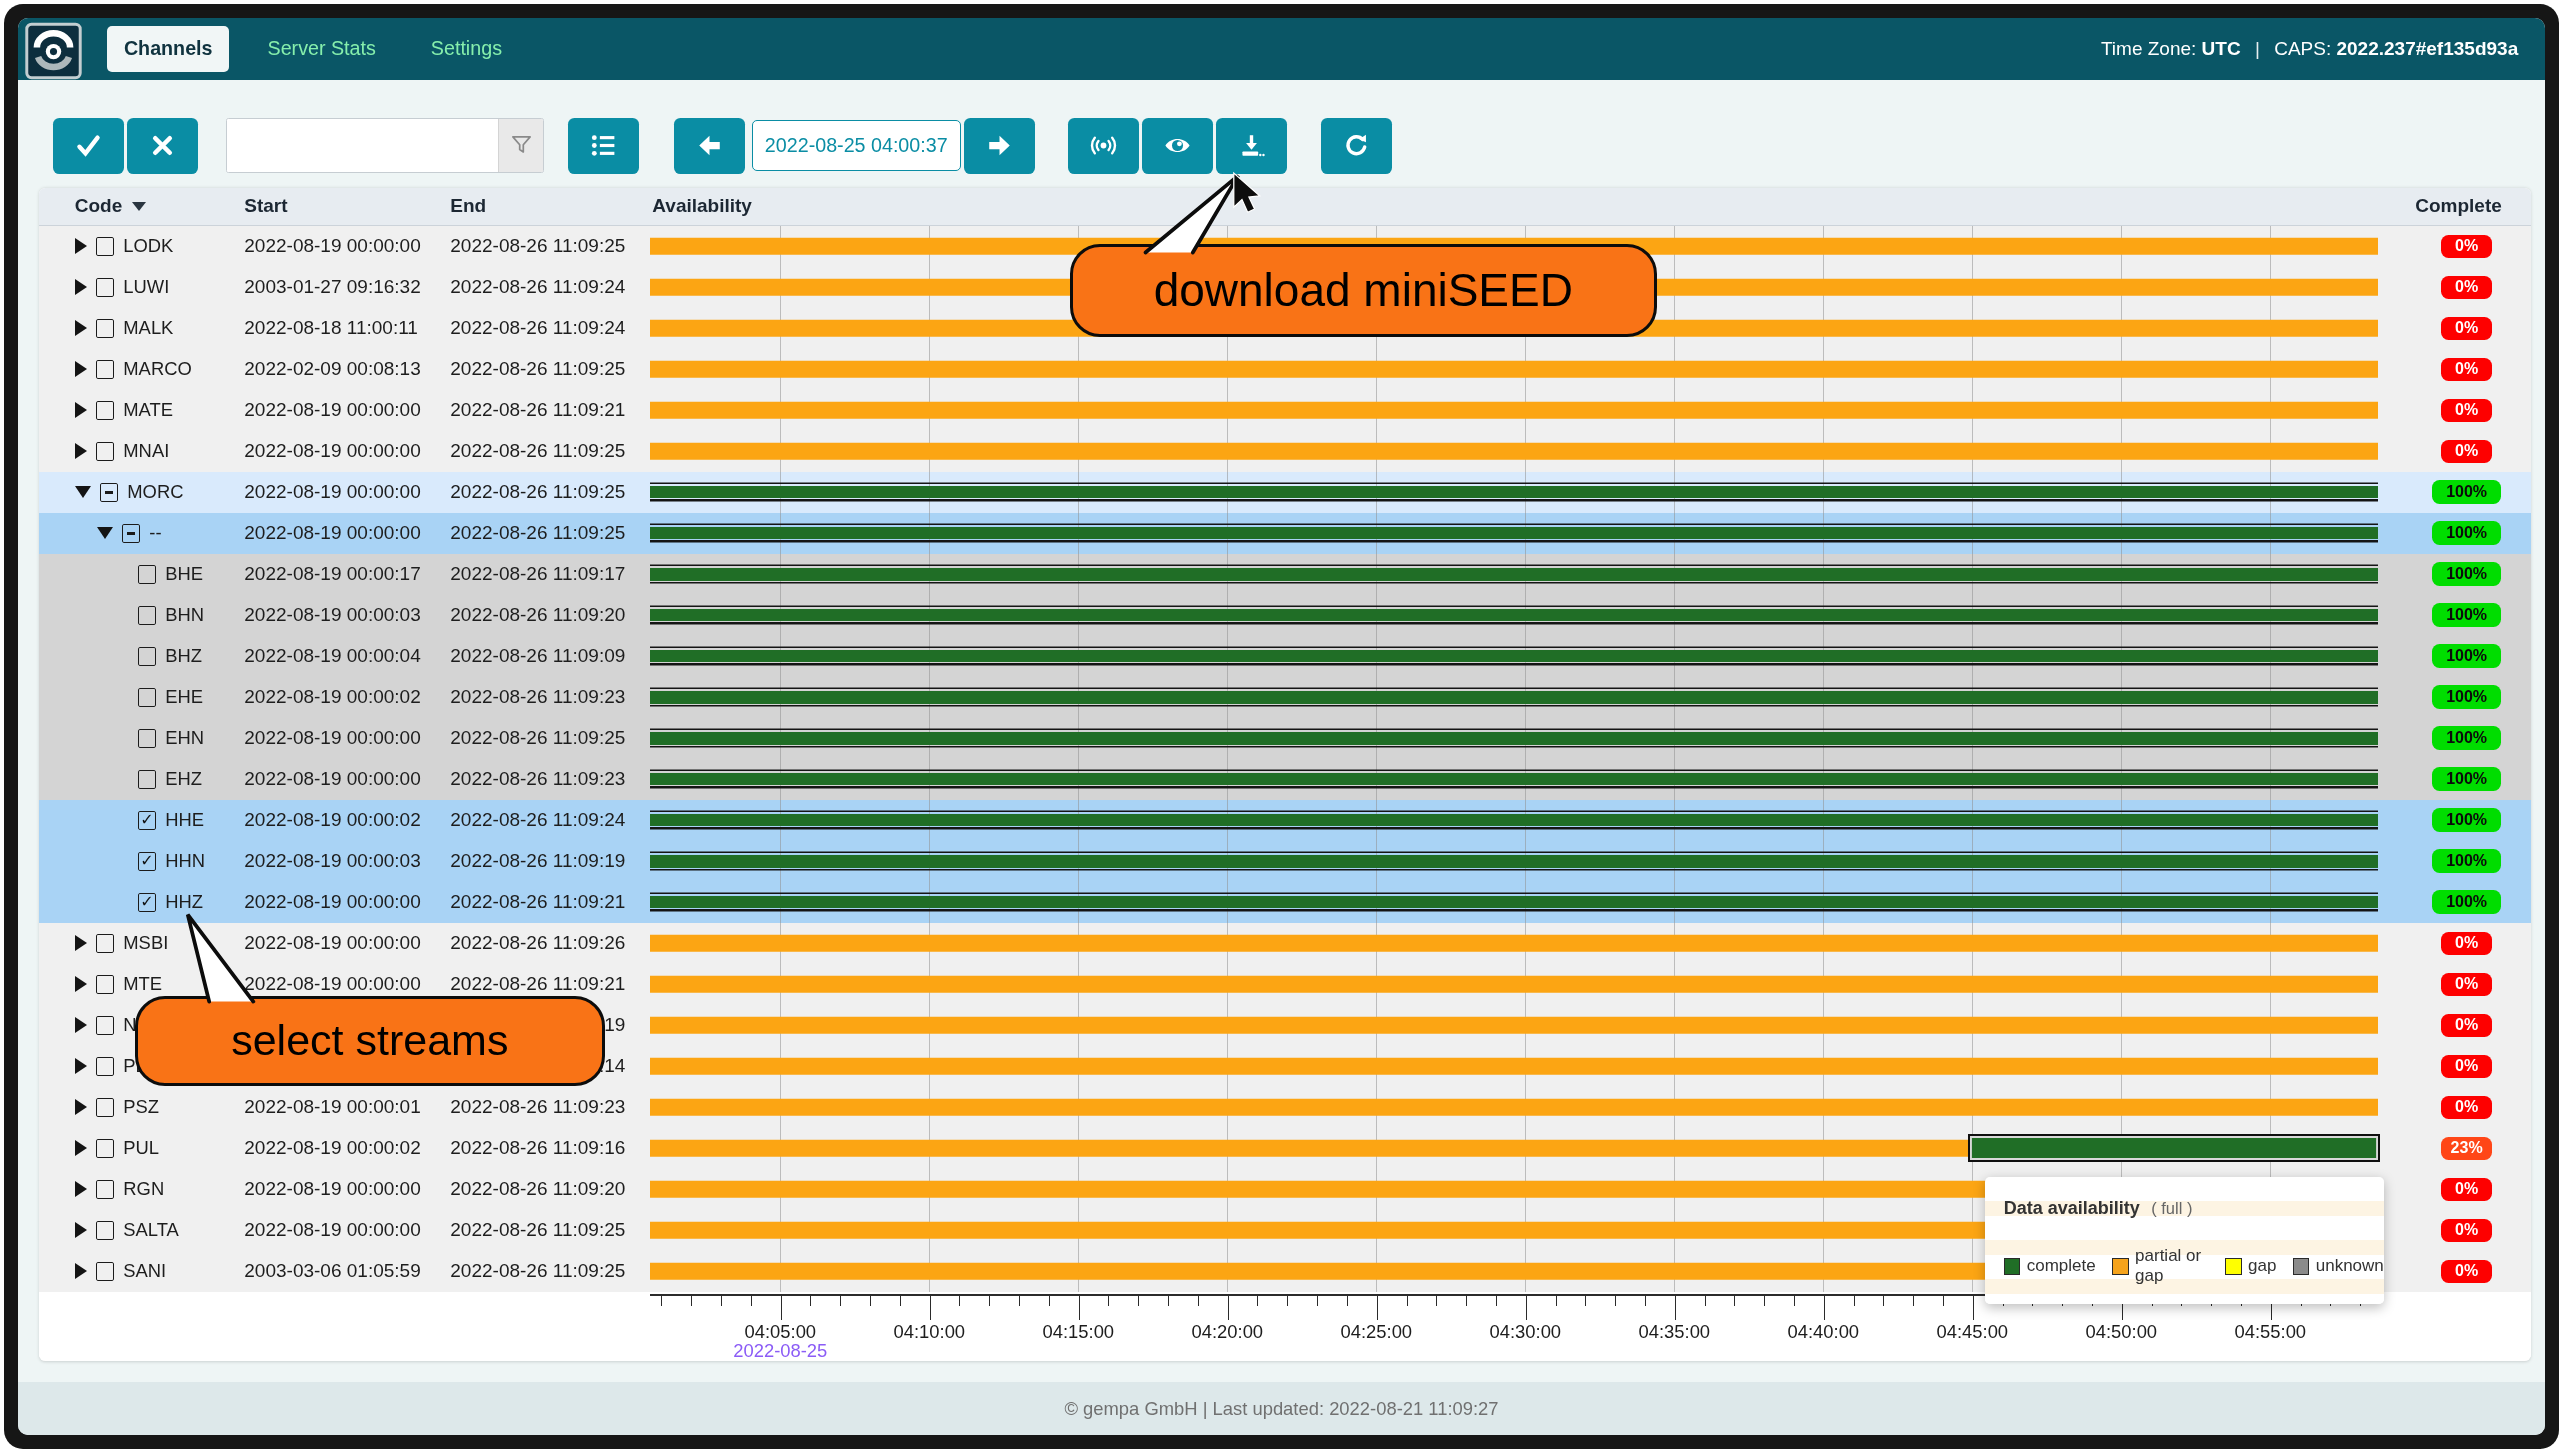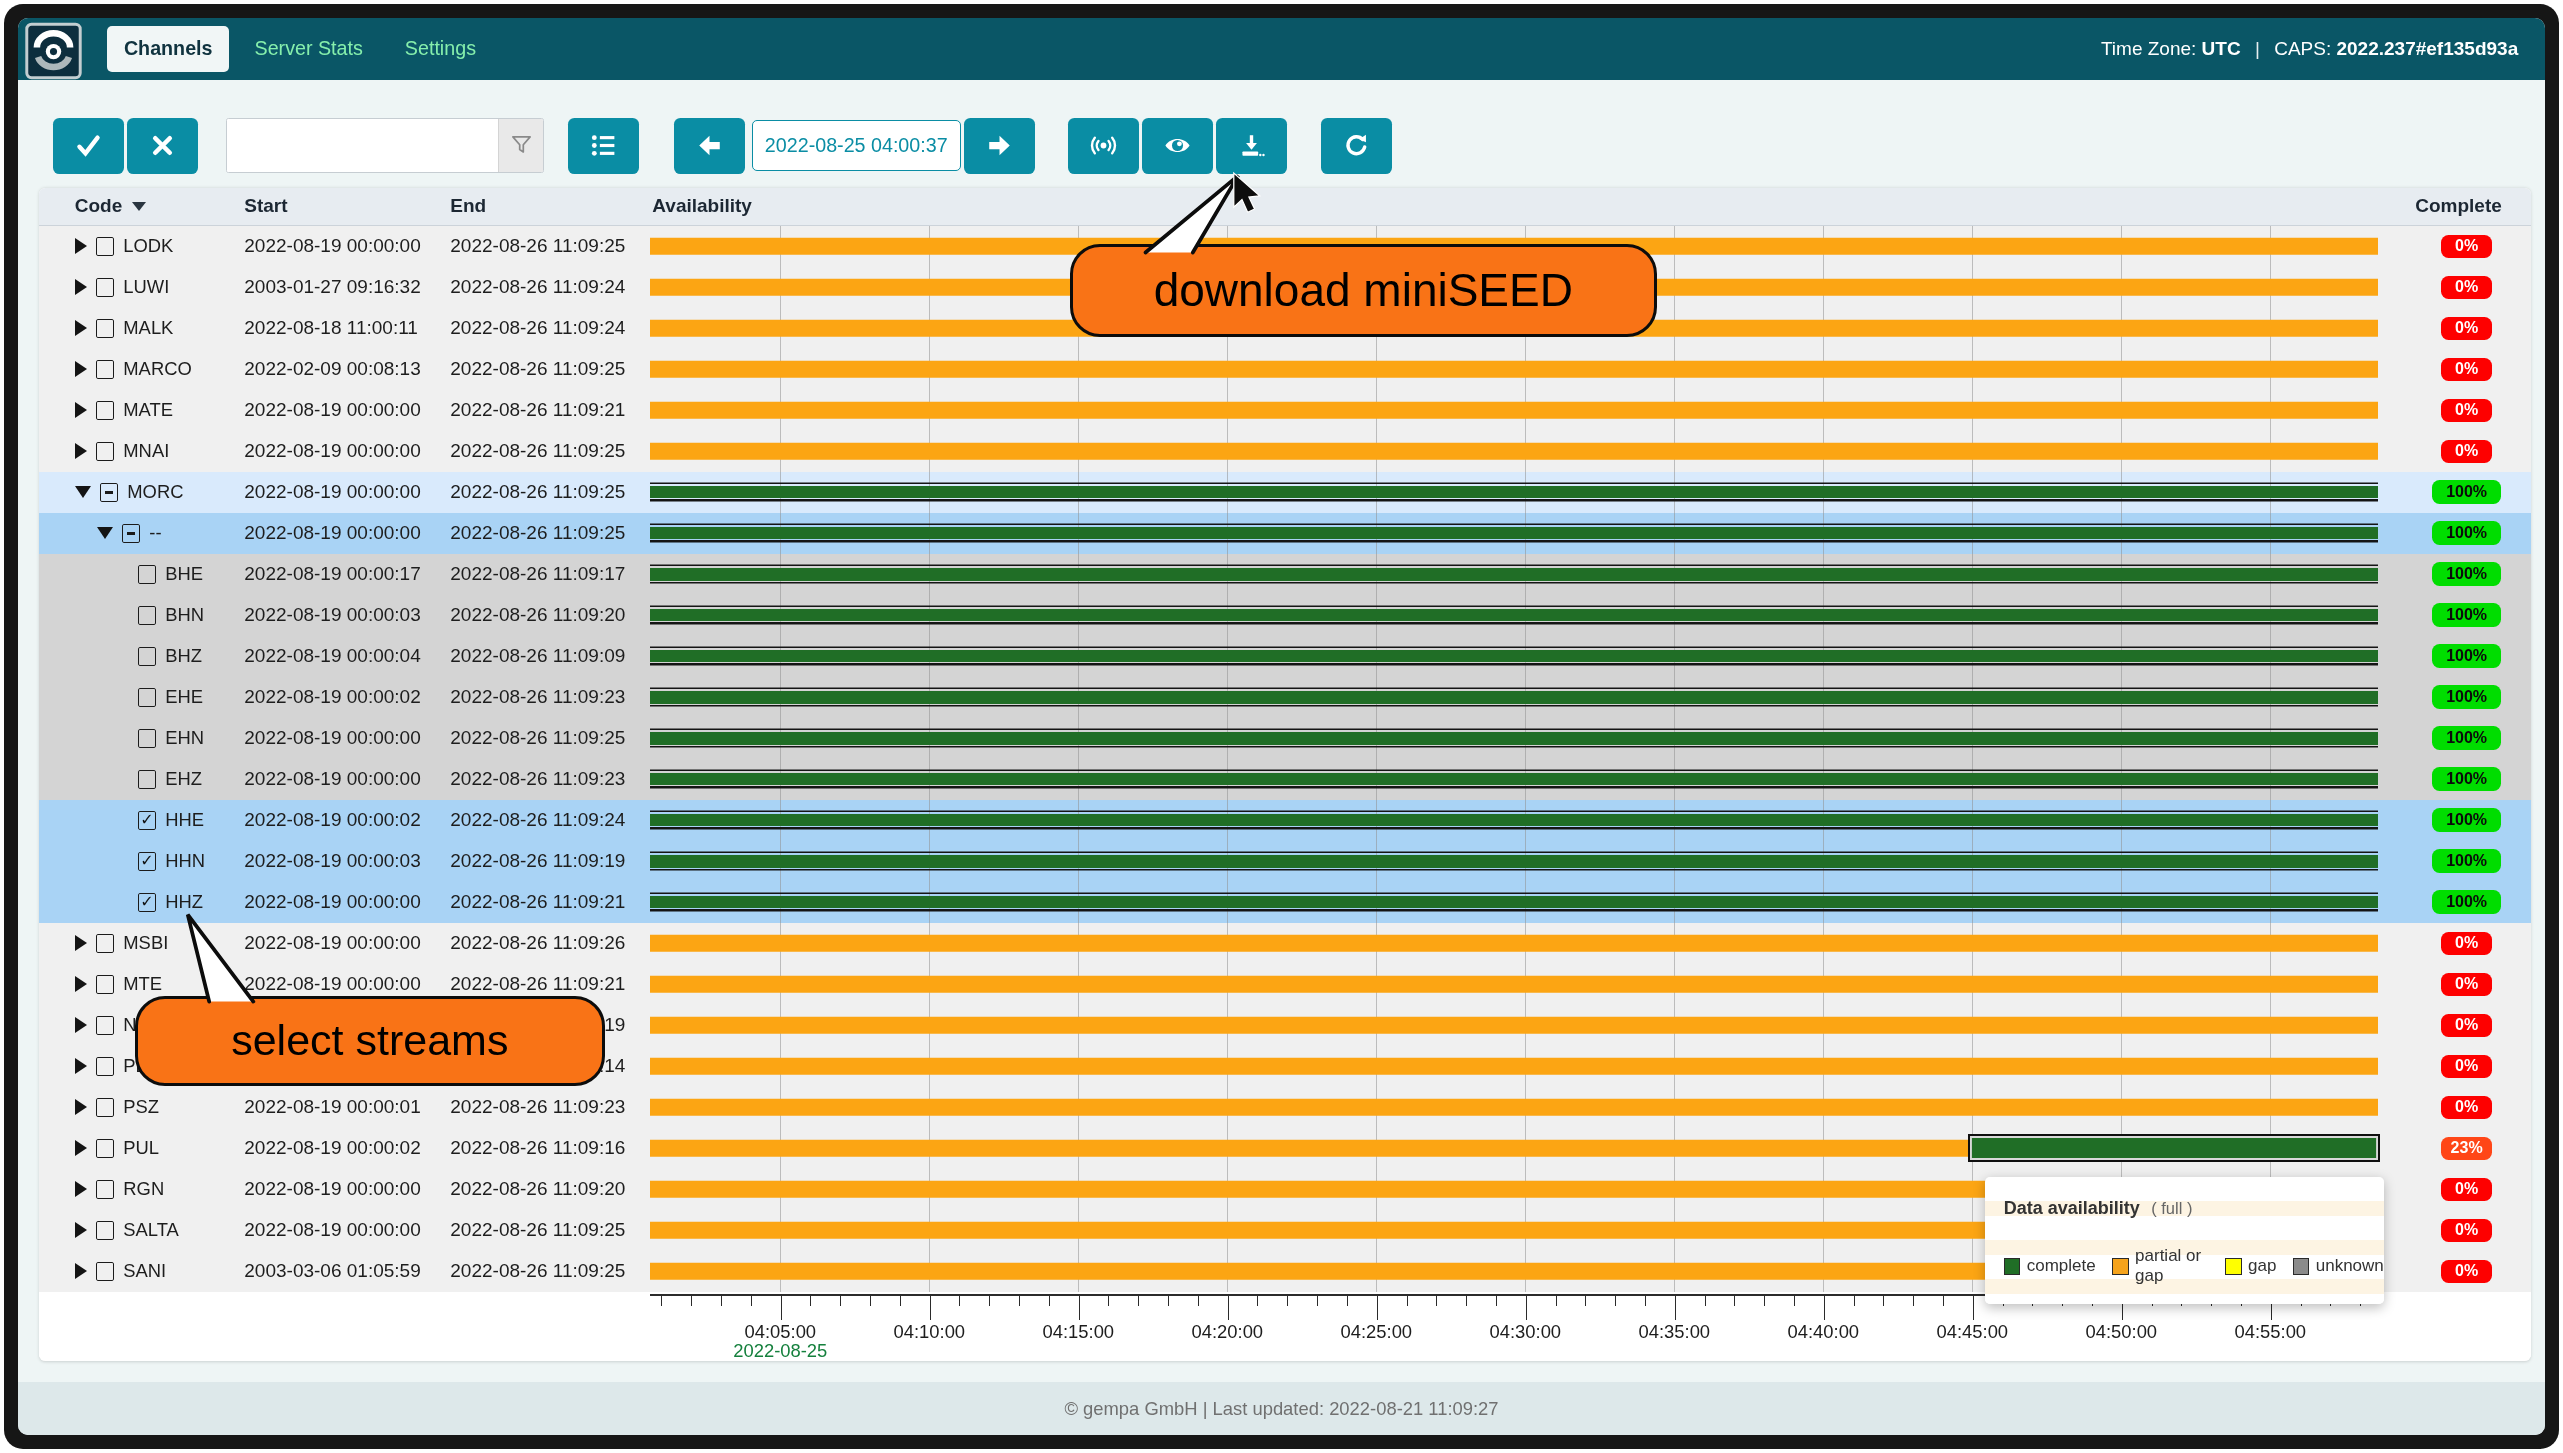--- a/index.html
+++ b/index.html
@@ -3,21 +3,21 @@
 <meta charset="utf-8">
 <style>
   html,body{margin:0;padding:0;width:2563px;height:1453px;background:#ffffff;
     font-family:"Liberation Sans","DejaVu Sans",sans-serif;}
   .frame{position:absolute;inset:3.8px;background:#161616;border-radius:19px;}
   .screen{position:absolute;inset:14px;border-radius:10px;background:#eef5f5;overflow:hidden;}
 
   
   .topbar{position:absolute;top:0;left:0;right:0;height:62px;background:#0a5666;display:flex;align-items:center;}
   .logo{width:57px;height:58px;margin:5px 0 0 7.6px;flex:none;}
-  .tabbar{display:flex;align-items:center;margin-left:25px;gap:9px;height:100%;}
+  .tabbar{display:flex;align-items:center;margin-left:25px;gap:22px;height:100%;}
   .tab{color:#86efac;font-size:19.7px;padding:11.4px 16.5px;border-radius:5px;cursor:pointer;font-weight:500;}
   .tab.active{background:#f1f6f6;color:#10333f;font-weight:700;}
   .status{margin-left:auto;margin-right:27px;color:#ffffff;font-size:19px;white-space:nowrap;}
   .status b{font-weight:700;}
   .status .sep{margin:0 9px;opacity:.9;}
 
   
   .toolbar{position:absolute;top:100px;left:35px;right:25px;height:56px;display:flex;align-items:center;}
   .tbtn{width:71px;height:56px;background:#0a8da4;border-radius:6.3px;display:flex;align-items:center;justify-content:center;flex:none;margin-right:3.2px;cursor:pointer;}
   .tbtn svg{width:29px;height:29px;}
@@ -66,21 +66,21 @@
   .b-green{background:#00dd00;color:#0b0b0b;min-width:57px;height:24px;}
   .b-hot{background:#ff4617;color:#ffffff;}
 
   
   .axis{position:relative;height:65px;background:#ffffff;}
   .axis-line{position:absolute;left:611px;width:1730px;top:2.5px;height:1.9px;background:#2b2b2b;}
   .axis-inner{position:absolute;left:611px;top:0;width:1730px;height:65px;}
   .tick{position:absolute;top:4.4px;width:1.3px;height:10px;background:#2b2b2b;}
   .tick.major{height:24px;}
   .alabel{position:absolute;top:29px;width:101px;text-align:center;font-size:18.4px;color:#1d1d1d;}
-  .adate{position:absolute;top:48px;width:101px;text-align:center;font-size:18.4px;color:#15803d;}
+  .adate{position:absolute;top:48px;width:101px;text-align:center;font-size:18.4px;color:#8b5cf6;}
 
   
   .tooltip{position:absolute;left:1946px;top:989px;width:399px;height:127px;border-radius:5px;z-index:40;
     background:repeating-linear-gradient(180deg,#ffffff 0px,#ffffff 24px,#fdf4e3 24px,#fdf4e3 39px);
     box-shadow:0 3.8px 11.4px rgba(0,0,0,.25);}
   .tt-title{margin:21.6px 0 0 19px;font-size:18px;color:#333;}
   .tt-title b{font-weight:700;}
   .tt-mode{color:#666;font-weight:400;margin-left:6.3px;font-size:16.5px;}
   .tt-legend{margin:27px 0 0 19px;display:flex;align-items:center;gap:16.5px;font-size:17px;color:#333;}
   .lg-item{display:flex;align-items:center;gap:6.3px;}

